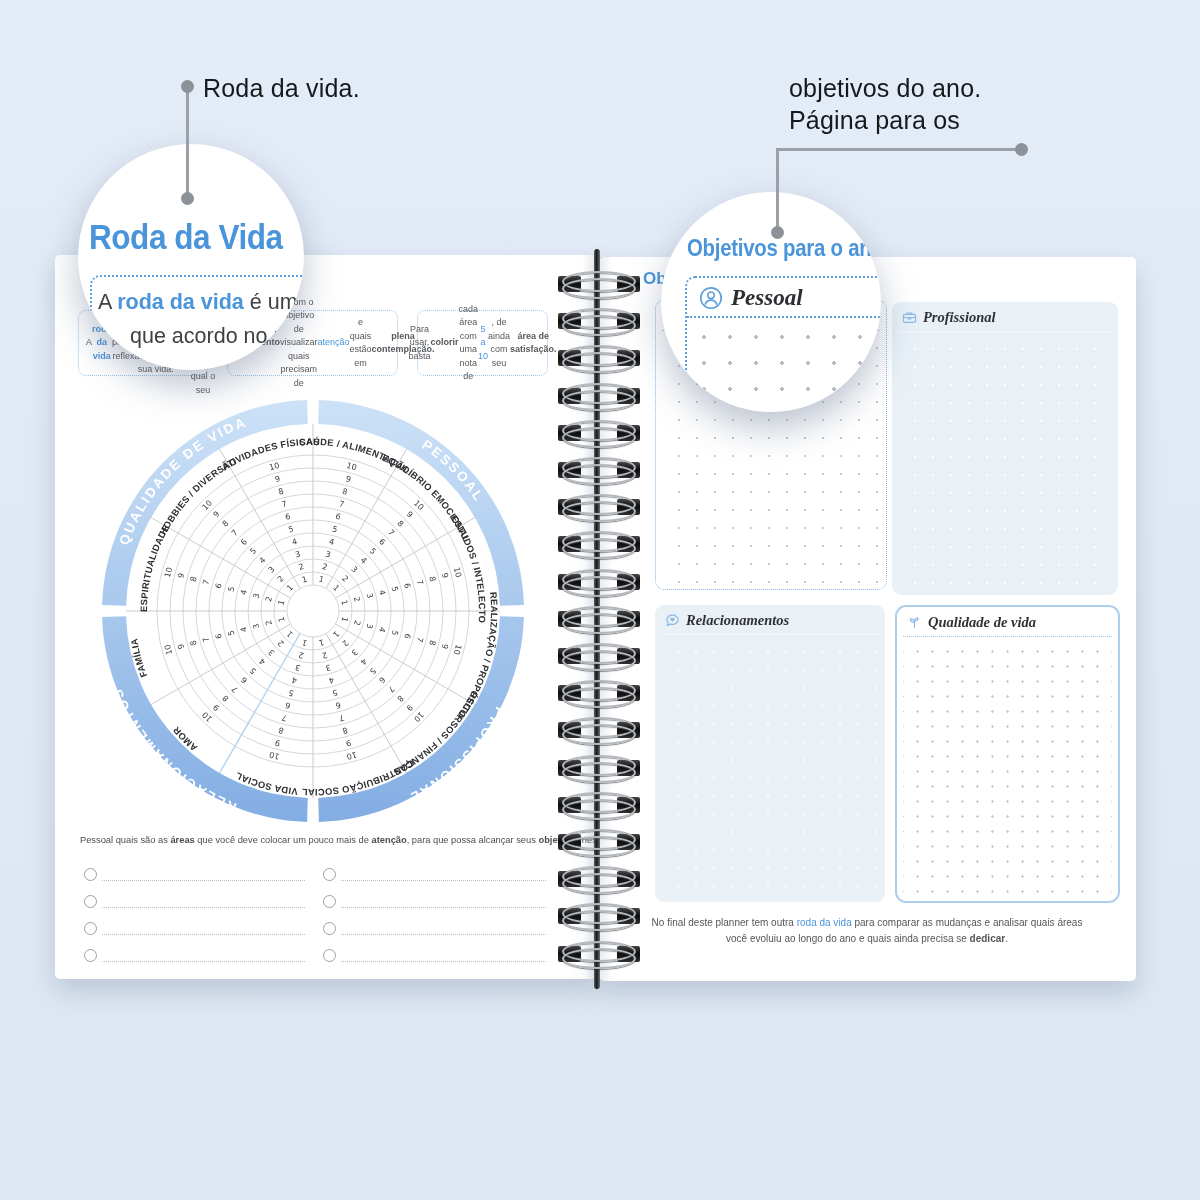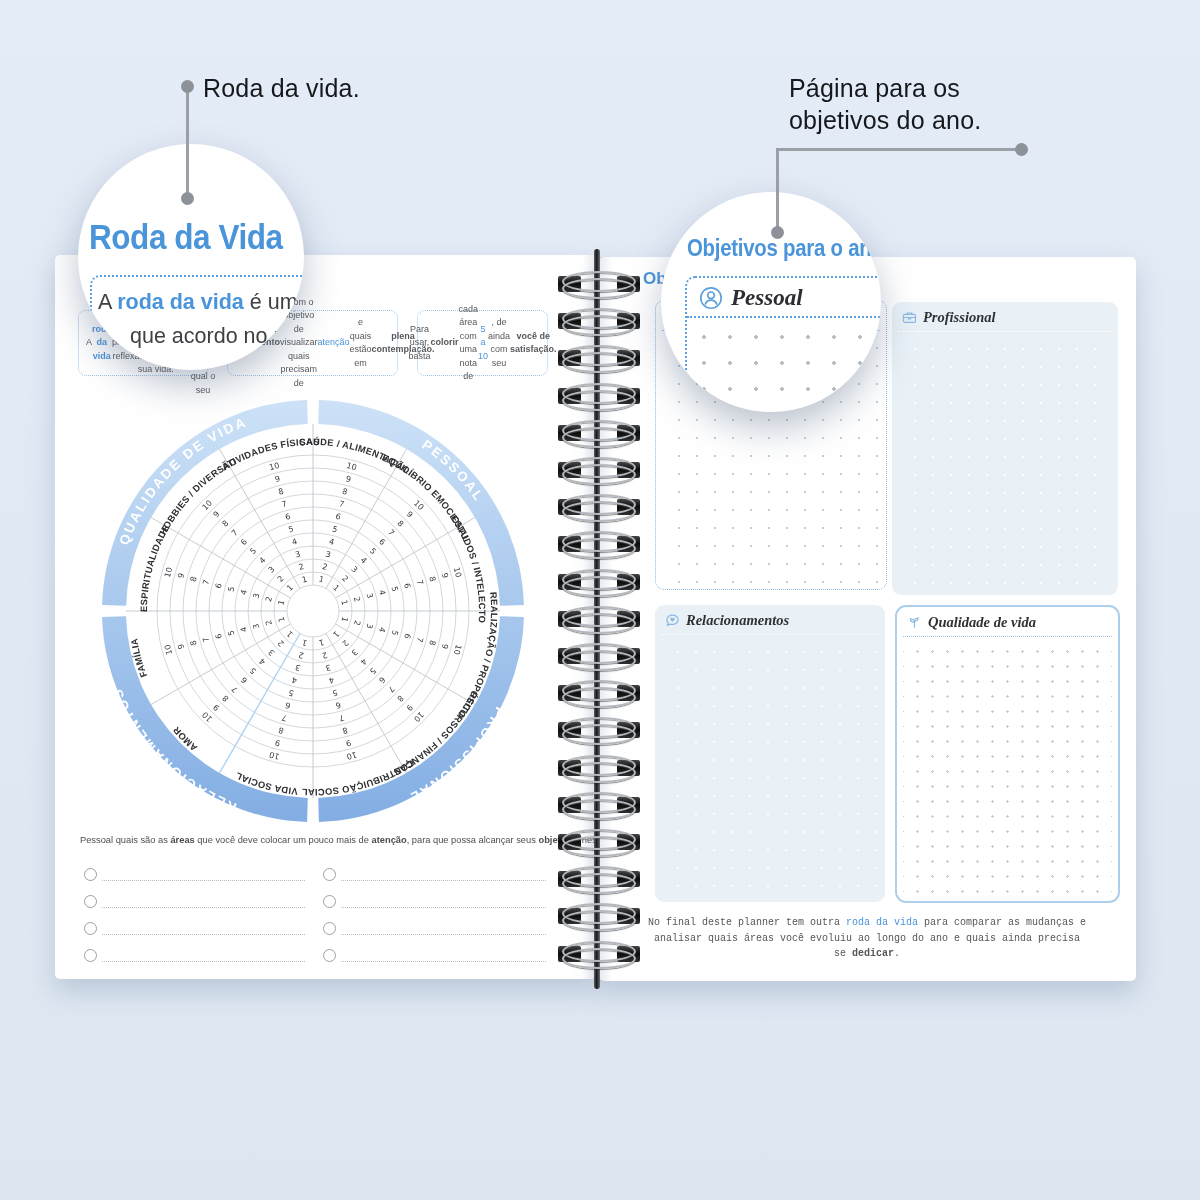--- a/index.html
+++ b/index.html
@@ -46,21 +46,21 @@
   .qbox .body{position:absolute;left:6px;right:6px;bottom:6px;}
   .box-white-dotted{background:#fff;border:1.8px dotted #86b9e6;}
   .box-blue{background:#e9f1f7;}
   .box-white-solid{background:#fff;border:2px solid #aecfec;border-radius:11px;}
   .dots-gray{background-image:radial-gradient(#c6ccd4 1.1px,transparent 1.4px);
        background-size:18px 18px;background-position:8px 6px;}
   .dots-white{background-image:radial-gradient(rgba(255,255,255,.95) 1.1px,transparent 1.4px);
        background-size:18px 18px;background-position:8px 6px;}
   .dots-gray-sm{background-image:radial-gradient(#c6ccd4 1.1px,transparent 1.4px);
        background-size:15px 15px;background-position:7px 5px;}
-  .footnote{position:absolute;font-size:10px;color:#55565a;line-height:1.55;text-align:center;font-family:Liberation Mono, monospace;}
+  .footnote{position:absolute;font-size:10px;color:#55565a;line-height:1.55;text-align:center;}
   .wq{font:bold 13.5px "Liberation Sans",sans-serif;fill:#fff;letter-spacing:2.2px;}
   .wsl{font:bold 9.3px "Liberation Sans",sans-serif;fill:#2e2f33;letter-spacing:.3px;}
   .wn{font:8px "DejaVu Sans",sans-serif;fill:#3a3c40;text-anchor:middle;dominant-baseline:central;}
   .cgrid{position:absolute;background-image:radial-gradient(#b7bdc7 1.7px,transparent 2px);
        background-size:26px 26px;}
   .icon{flex:none;display:inline-flex;}
 </style>
 </head>
 <body>
 
@@ -81,21 +81,21 @@
         <span class="blue">atenção</span>
         <span> e quais estão em </span>
         <span class="b">plena contemplação.</span>
       </div>
     <div class="intro-box" style="left:362px;top:55px;width:131px;height:66px;">
         <span>Para usar, basta </span>
         <span class="b">colorir</span>
         <span> cada área com uma nota de </span>
         <span class="blue">5 a 10</span>
         <span>, de ainda com seu </span>
-        <span class="b">você de satisfação.</span>
+        <span class="b">área de satisfação.</span>
       </div>
 
     <svg id="wheel" style="position:absolute;left:38px;top:136px;" width="440" height="440" viewBox="0 0 440 440">
         <defs>
           <linearGradient id="rg" gradientUnits="userSpaceOnUse" x1="220" y1="6" x2="220" y2="434">
     <stop offset="0" stop-color="#cde2f7"></stop>
             <stop offset="1" stop-color="#82ade3"></stop>
   </linearGradient>
         </defs>
         <path d="M225.89 9.08 A211 211 0 0 1 430.92 214.11 L406.93 214.78 A187 187 0 0 0 225.22 33.07 Z" fill="url(#rg)"></path>
@@ -526,21 +526,21 @@
     </div>
     <div class="cgrid" style="left:30px;top:132px;right:0;bottom:0;"></div>
   </div>
 
   <div class="ann-label" style="left:203px;top:72px;">Roda da vida.</div>
   <div class="conn" style="left:186px;top:86px;width:3px;height:112px;"></div>
   <div class="conn-dot" style="left:181px;top:80px;"></div>
   <div class="conn-dot" style="left:181px;top:192px;"></div>
 
   <div class="ann-label" style="left:789px;top:72px;">
+    <div>objetivos do ano.</div>
     <div>Página para os</div>
-    <div>objetivos do ano.</div>
   </div>
   <div class="conn" style="left:776px;top:148px;width:246px;height:3px;"></div>
   <div class="conn" style="left:776px;top:148px;width:3px;height:84px;"></div>
   <div class="conn-dot" style="left:1015px;top:143px;"></div>
   <div class="conn-dot" style="left:771px;top:226px;"></div>
 
 </div>
 
 </body></html>

